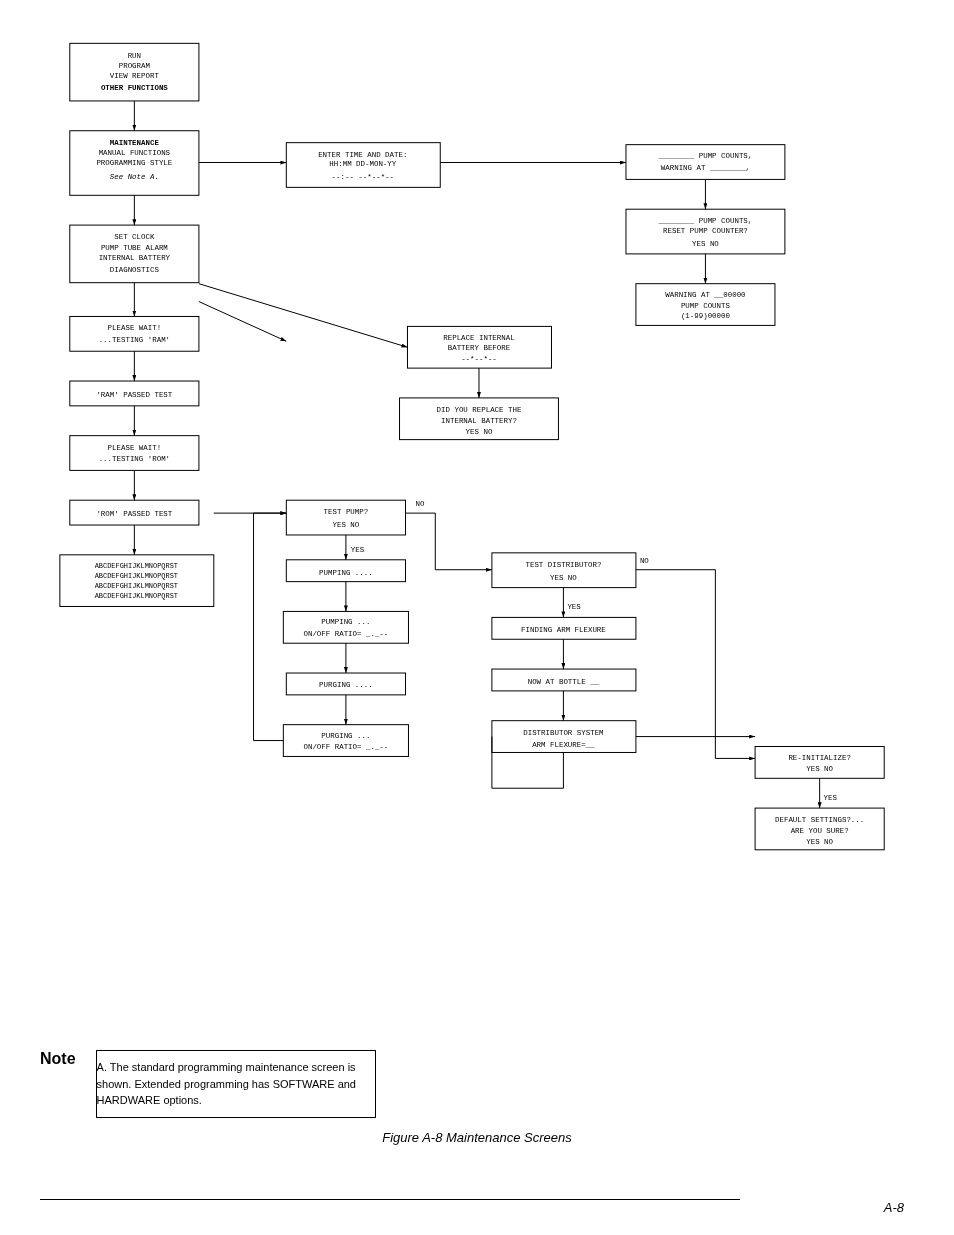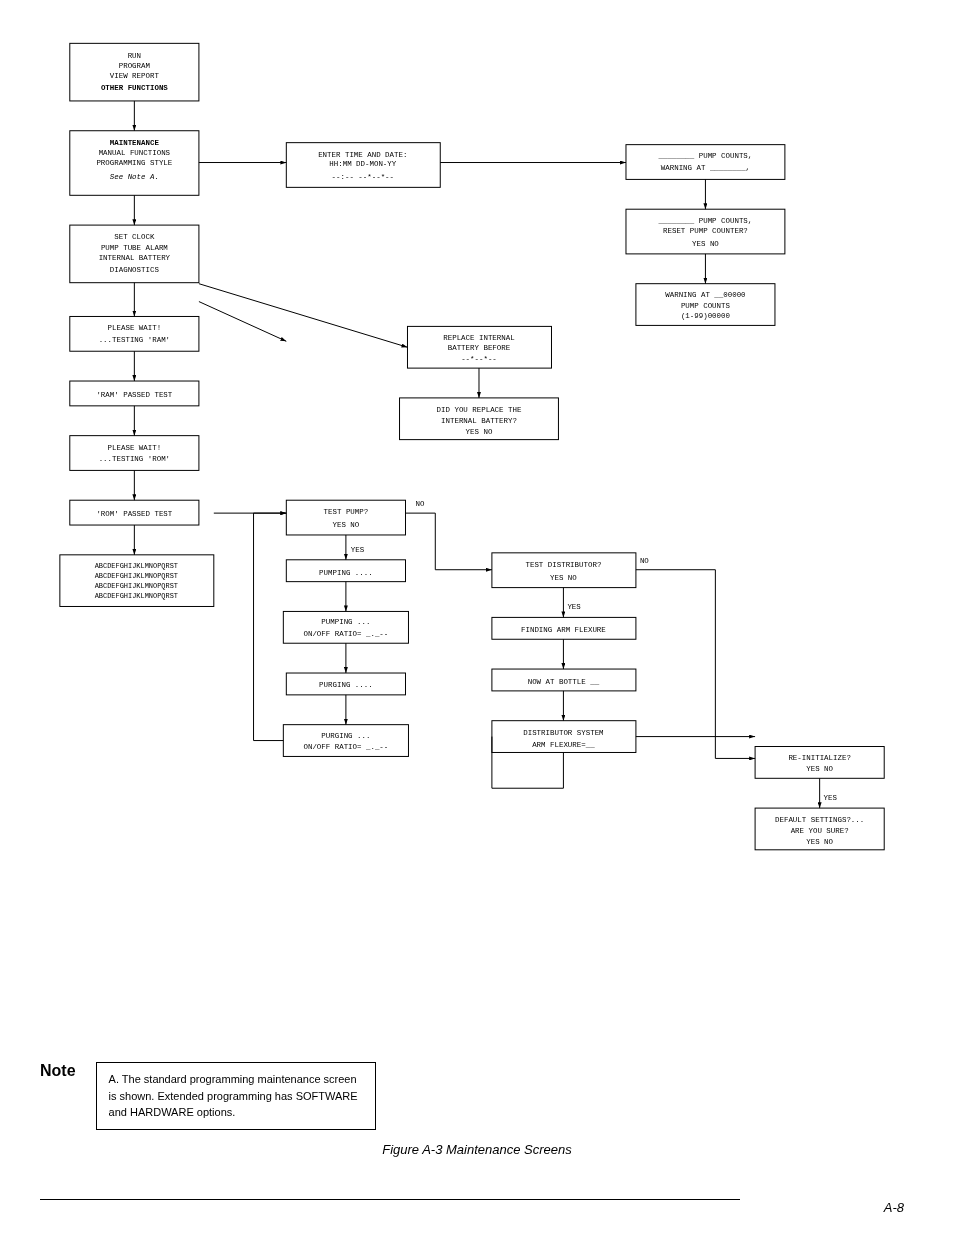--- a/index.html
+++ b/index.html
@@ -41,33 +41,33 @@
       width: 100%;
       height: 1020px;
     }
     svg.diagram-svg {
       position: absolute;
       top: 0; left: 0;
       width: 100%;
       height: 100%;
     }
     .note-section {
-      margin-top: 22px;
+      margin-top: 10px;
       display: flex;
       align-items: flex-start;
       gap: 20px;
     }
     .note-title {
       font-size: 16px;
       font-weight: bold;
       font-family: Arial, sans-serif;
     }
     .note-box {
       border: 1px solid #000;
-      padding: 8px 12px;
+      padding: 8px 0;
       font-size: 11px;
       font-family: Arial, sans-serif;
       max-width: 280px;
       line-height: 1.5;
     }
     .figure-caption {
       text-align: center;
       font-size: 13px;
       font-style: italic;
       margin-top: 12px;
@@ -286,20 +286,20 @@
     </svg>
   </div>
 
   <div class="note-section">
     <div class="note-title">Note</div>
     <div class="note-box">
       <span>A. The standard programming maintenance screen is shown. Extended programming has SOFTWARE and HARDWARE options.</span>
     </div>
   </div>
 
-  <div class="figure-caption">Figure A-3  Maintenance Screens</div>
+  <div class="figure-caption">Figure A-8  Maintenance Screens</div>
 
   <div class="footer-line"></div>
   <div class="footer">
     <span class="footer-page">A-8</span>
   </div>
 
 </div>
 
 </body></html>

